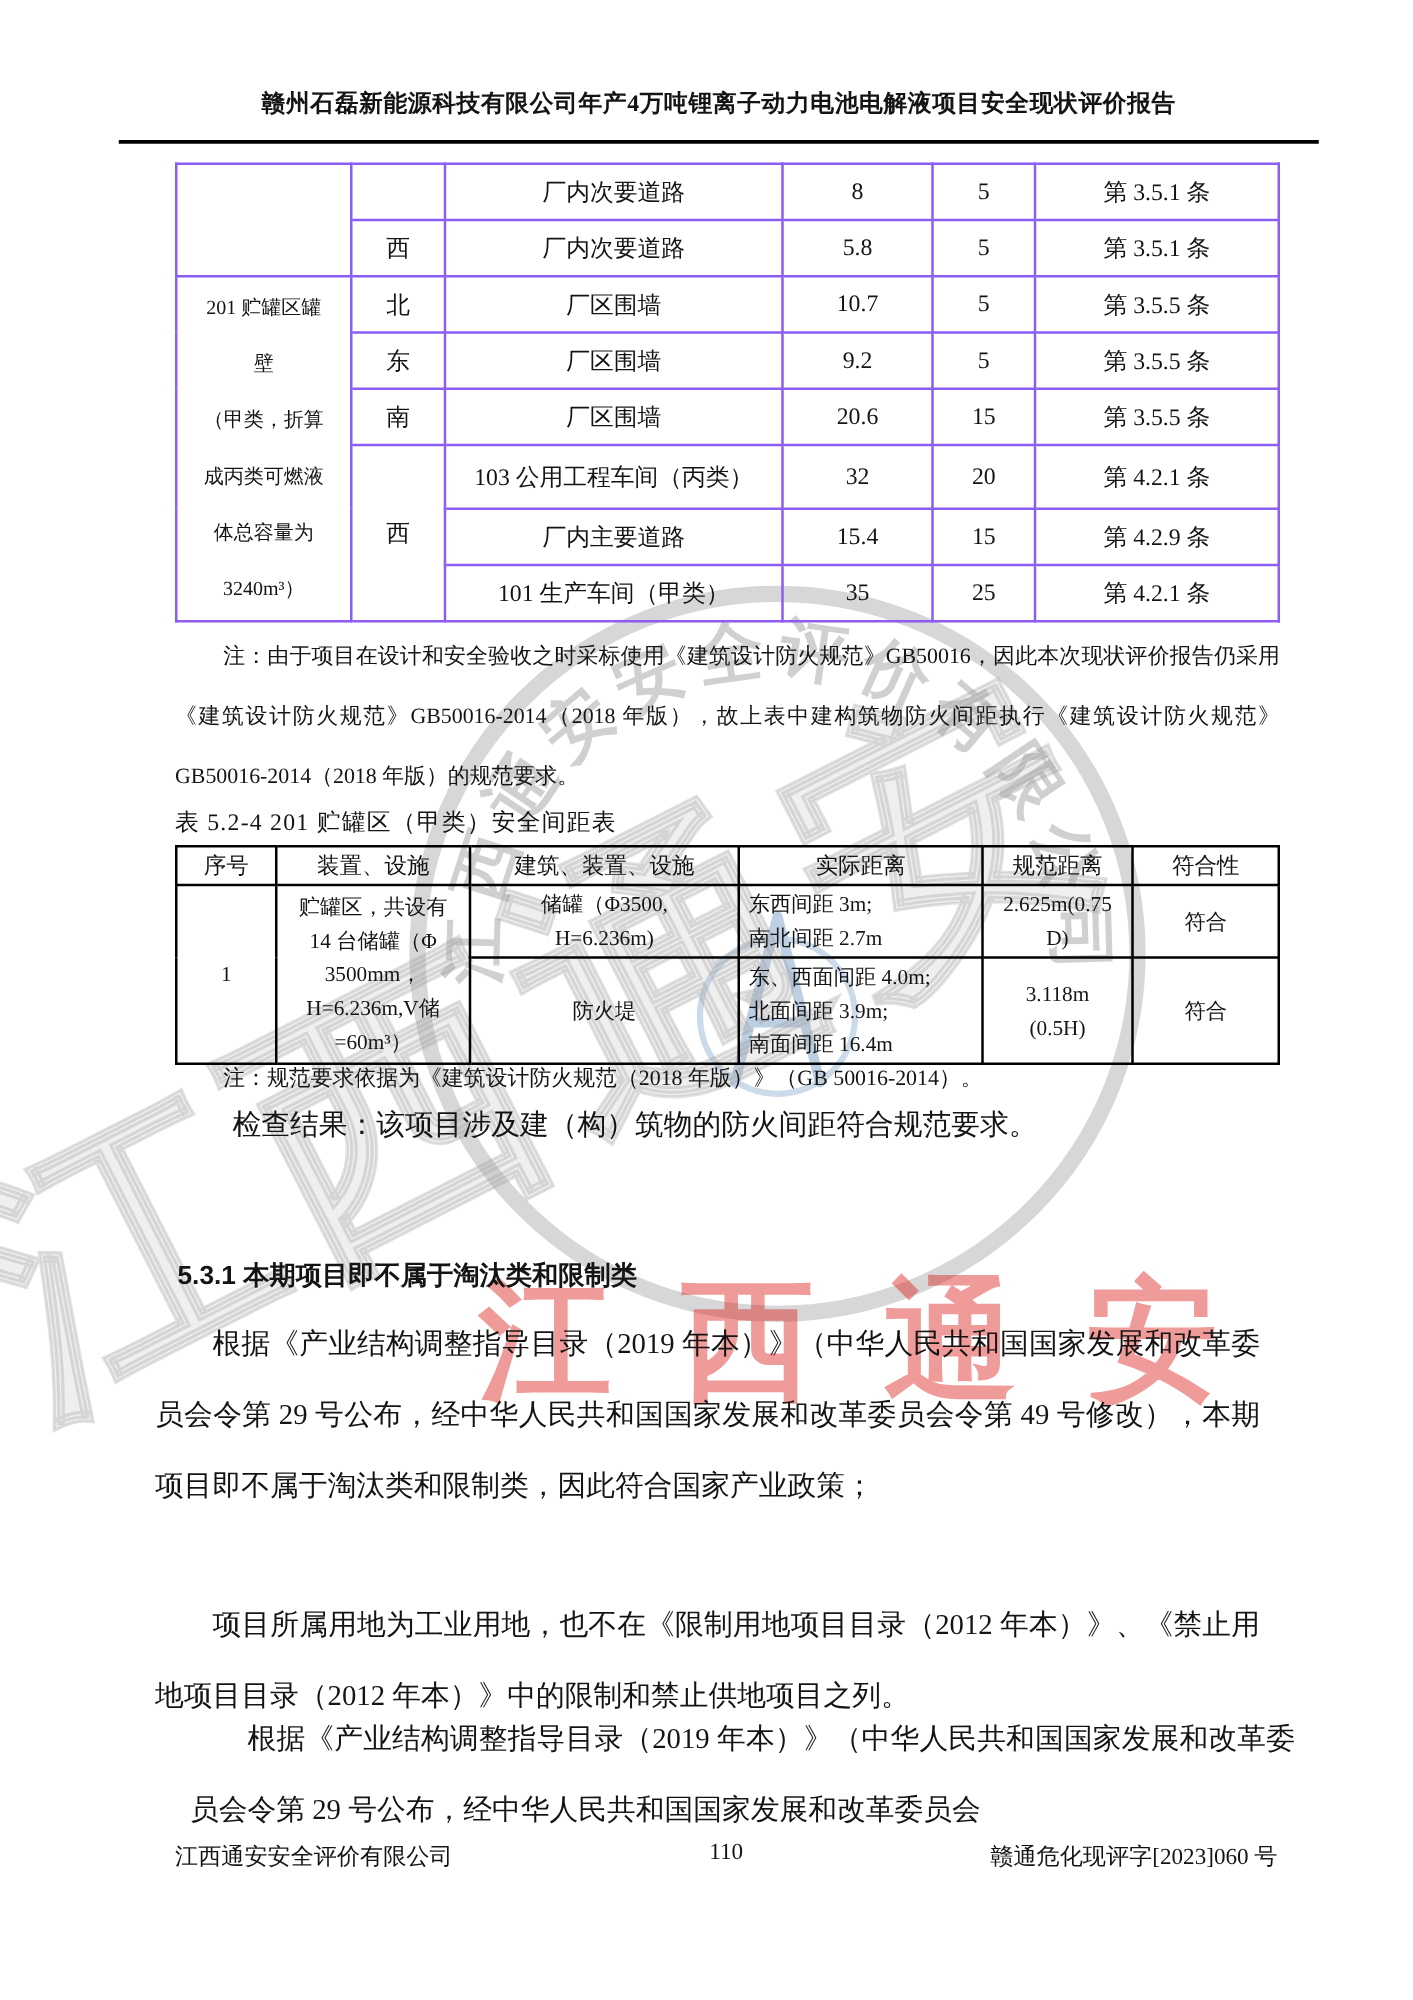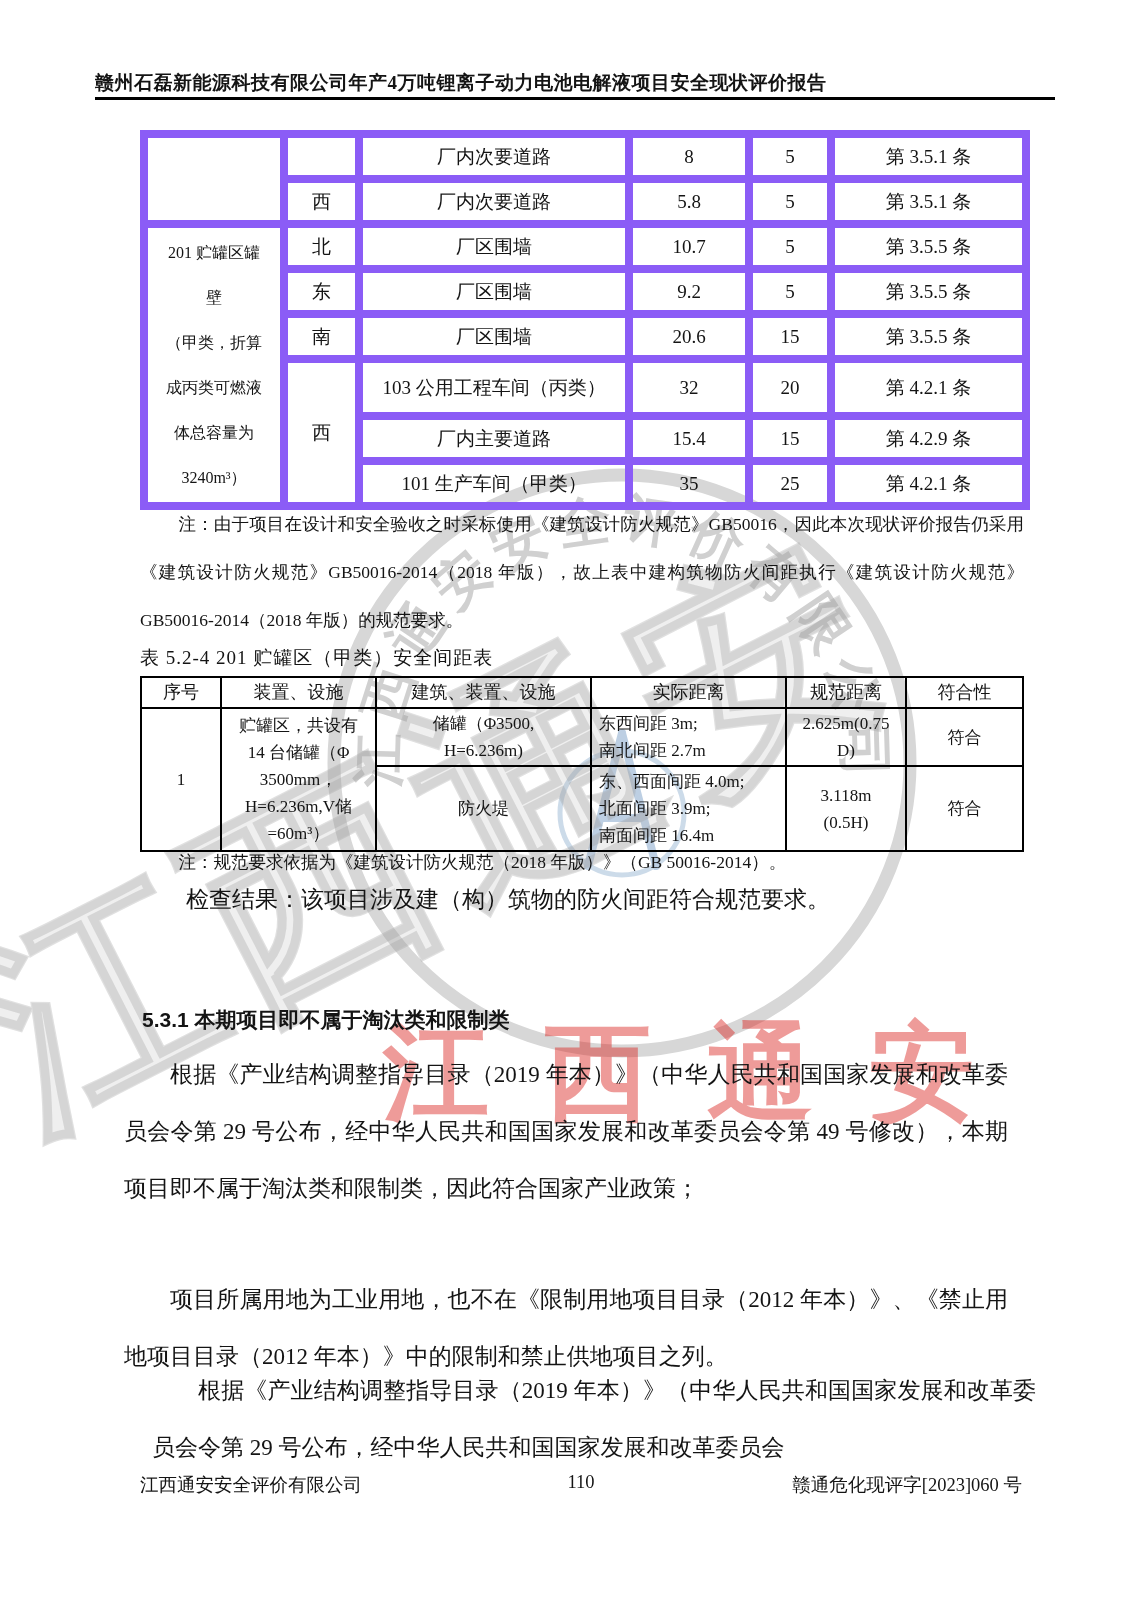--- a/index.html
+++ b/index.html
@@ -13,28 +13,28 @@
              white-space:nowrap; font-weight:700; letter-spacing:14px;
              color:rgba(173,173,173,0.20); -webkit-text-stroke:2.5px rgba(158,158,158,0.32);
              transform:rotate(-27deg); transform-origin:40px 180px; }
   .wm-red { position:absolute; left:383px; top:1018px; font-size:106px; line-height:1.05;
             white-space:nowrap; font-weight:700; letter-spacing:56px;
             color:rgba(219,38,32,0.46); }
   .wm-seal { position:absolute; left:292px; top:428px; }
 
   
   .doc-header { position:absolute; left:95px; right:76px; top:70px; z-index:1;
-                padding-bottom:1px; border-bottom:3.5px solid #000; }
+                text-align:center; padding-bottom:16px; border-bottom:3.5px solid #000; }
   .doc-header-title { font-size:19px; font-weight:700; letter-spacing:0.5px; }
 
   
   table { border-collapse:collapse; table-layout:fixed; }
   .t1 { position:absolute; left:140px; top:130px; width:882px; z-index:1;
         font-size:19px; text-align:center; }
-  .t1 td { border:8px solid #8b5cf6; vertical-align:middle; padding:2px 16px; }
+  .t1 td { border:2px solid #8b5cf6; vertical-align:middle; padding:2px 16px; }
   .t1 tr { height:45px; }
   .grp { line-height:45px; font-size:16px; }
   .pre { white-space:pre-line; }
 
   
   .note { position:absolute; left:140px; width:884px; z-index:1; font-size:17.5px;
           line-height:48px; text-align:justify; text-indent:2.2em; }
   .n1 { top:500px; }
   .n2 { top:849px; line-height:26px; }
 

